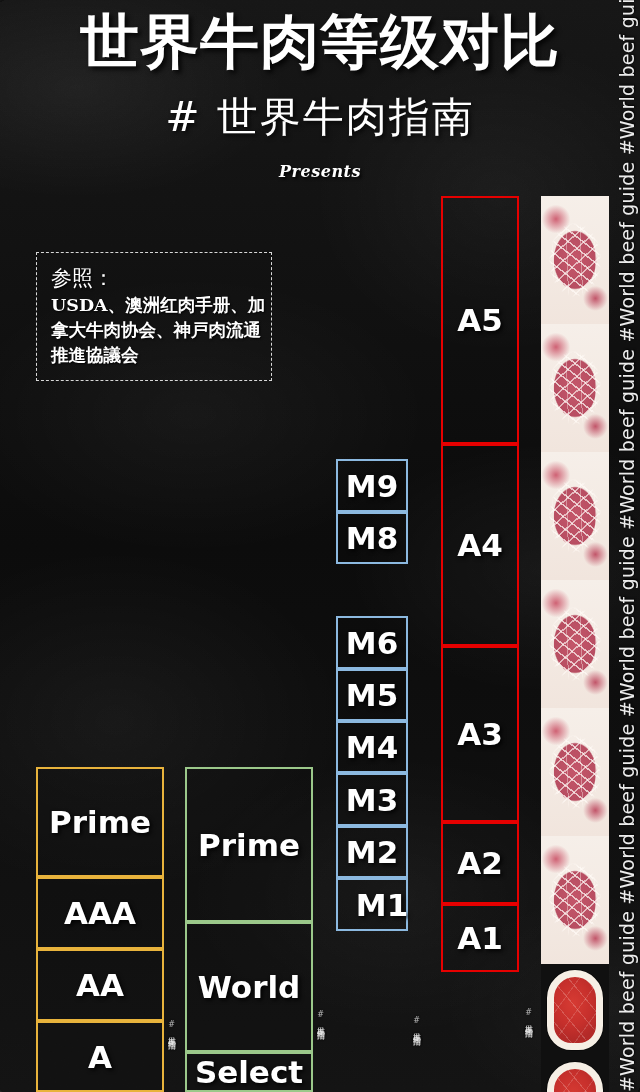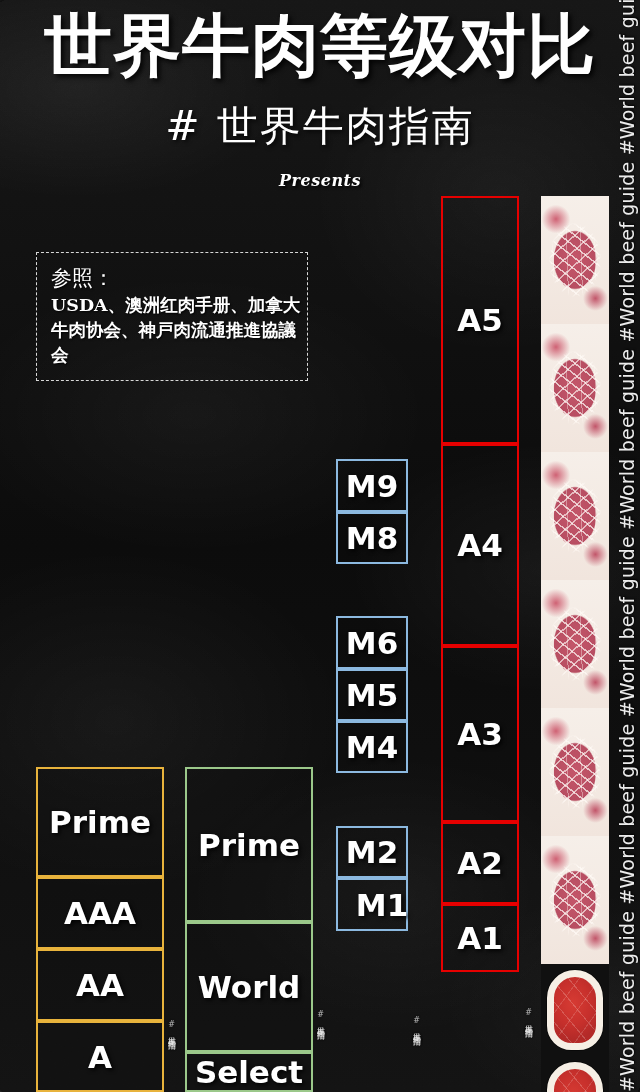--- a/index.html
+++ b/index.html
@@ -44,21 +44,21 @@
     opacity: .5;
     mix-blend-mode: overlay;
   }
 
   
   .header { position: absolute; left: 0; right: 0; top: 0; text-align: center; z-index: 5; }
 
   .main-title {
     font-family: "DejaVu Sans", "Liberation Sans", sans-serif;
     font-weight: 700;
-    font-size: 68px;
+    font-size: 59px;
     line-height: 1;
     letter-spacing: 1px;
     padding-top: 12px;
     text-shadow: 3px 3px 5px rgba(0,0,0,.85);
   }
   .sub-title {
     font-family: "DejaVu Serif", "Liberation Serif", serif;
     font-weight: 400;
     font-size: 41px;
     line-height: 1;
@@ -74,21 +74,21 @@
     padding-top: 24px;
     letter-spacing: .5px;
     text-shadow: 2px 2px 3px rgba(0,0,0,.85);
   }
 
   
   .ref-box {
     position: absolute;
     left: 36px;
     top: 252px;
-    width: 272px;
+    width: 236px;
     padding: 12px 0 12px 14px;
     border: 1.5px dashed #d8d8d8;
     z-index: 6;
   }
   .ref-title {
     font-family: "DejaVu Sans", "Liberation Sans", sans-serif;
     font-size: 21px;
     font-weight: 400;
     line-height: 1.25;
     text-shadow: 1px 1px 2px rgba(0,0,0,.9);
@@ -287,20 +287,23 @@
       </div>
       <div class="cell" style="top: 616px; height: 53px;">
         <span>M6</span>
       </div>
       <div class="cell" style="top: 669px; height: 52px;">
         <span>M5</span>
       </div>
       <div class="cell" style="top: 721px; height: 52px;">
         <span>M4</span>
       </div>
+      <div class="cell" style="top: 773px; height: 53px;">
+        <span>M3</span>
+      </div>
       <div class="cell" style="top: 826px; height: 52px;">
         <span>M2</span>
       </div>
       <div class="cell" style="top: 878px; height: 53px; padding-left: 20px;">
         <span>M1</span>
       </div>
     </div>
     <div class="col col-jpn" style="left: 441px; width: 78px; top: 0px; height: 1092px;">
       <div class="cell" style="top: 196px; height: 248px;">
         <span>A5</span>

